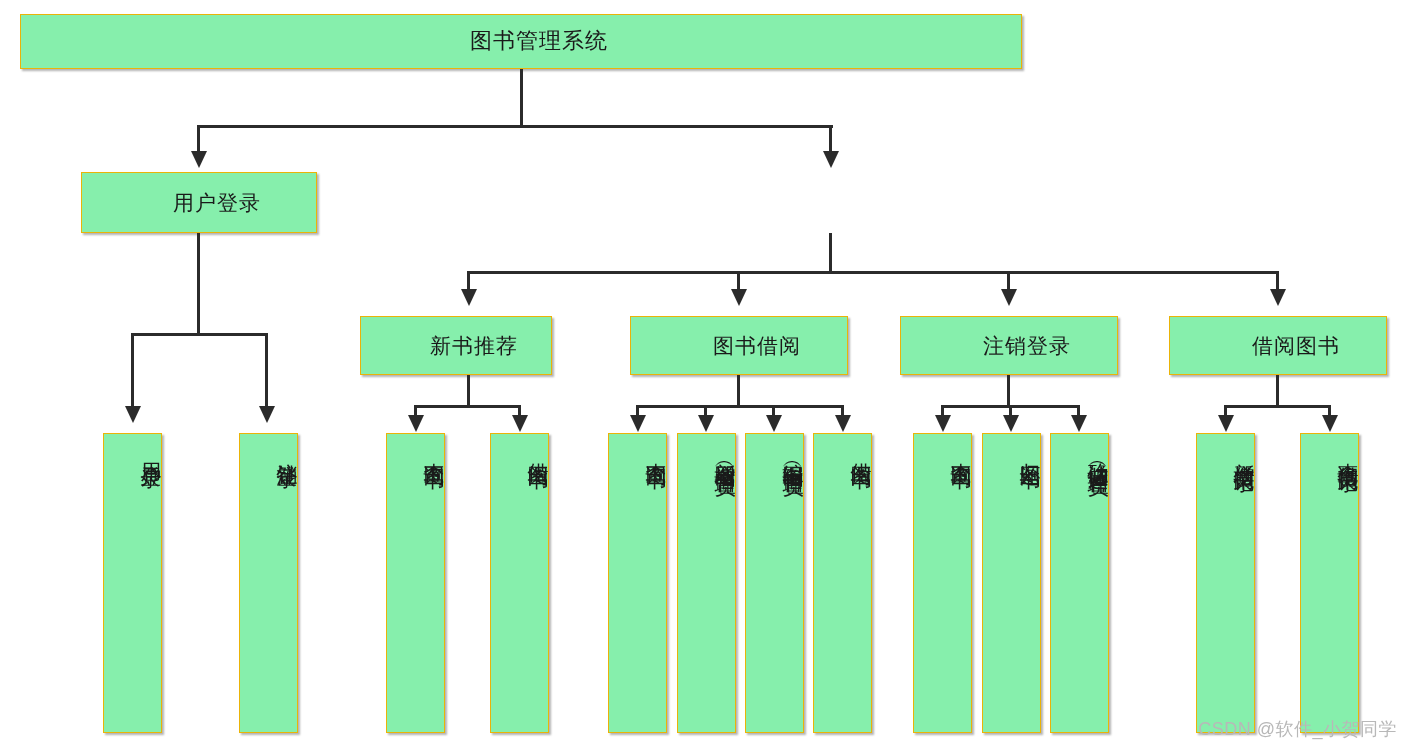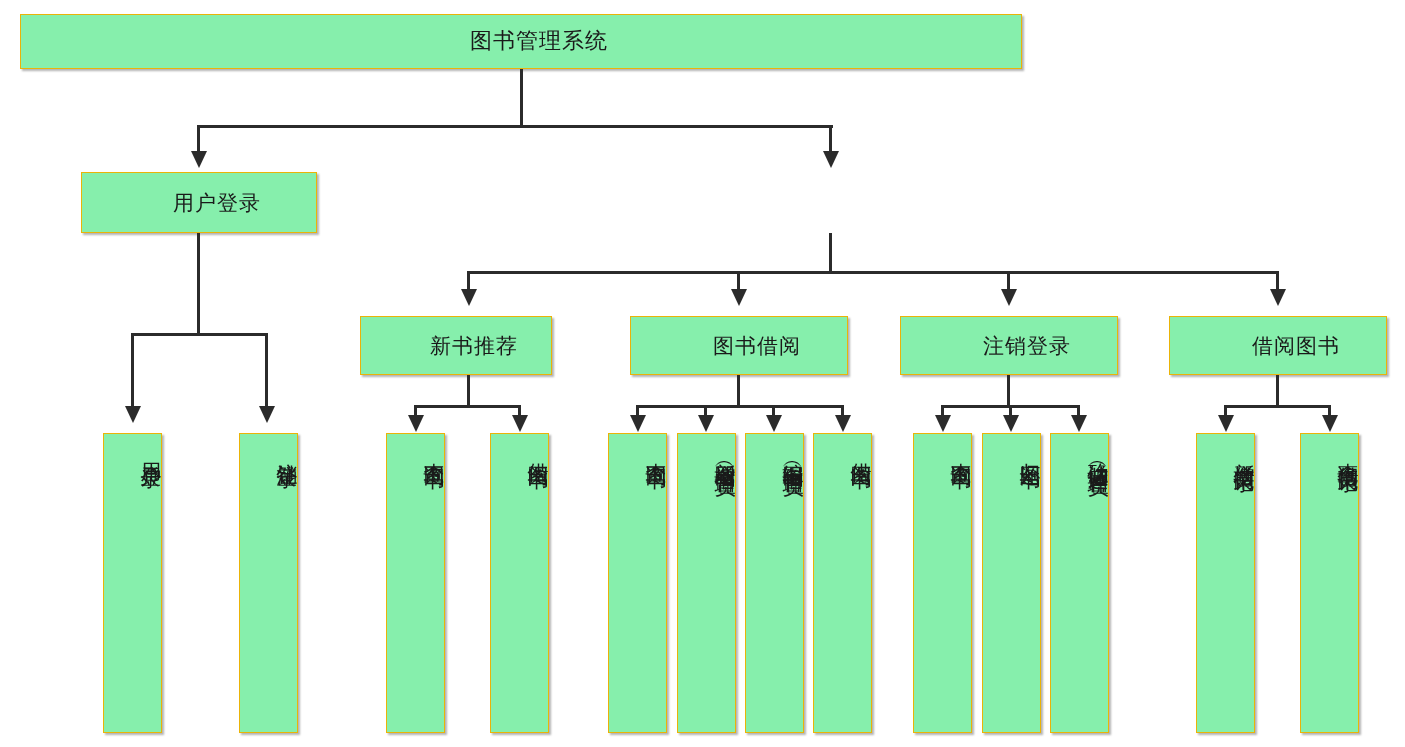--- a/index.html
+++ b/index.html
@@ -199,14 +199,15 @@
   <div class="conn v" style="left:1328px; top:405px; width:3px; height:12px;"></div>
   <div class="arrow" style="left:1322px; top:415px;"></div>
 
   <div class="node vert" style="left:1196px; top:433px; width:59px; height:300px;">
     <span class="vlabel">新增借阅记录</span>
   </div>
   <div class="node vert" style="left:1300px; top:433px; width:59px; height:300px;">
     <span class="vlabel">查询借阅记录</span>
   </div>
 
+  <div id="watermark">CSDN @软件_小贺同学</div>
 
 </div>
 
 </body></html>

